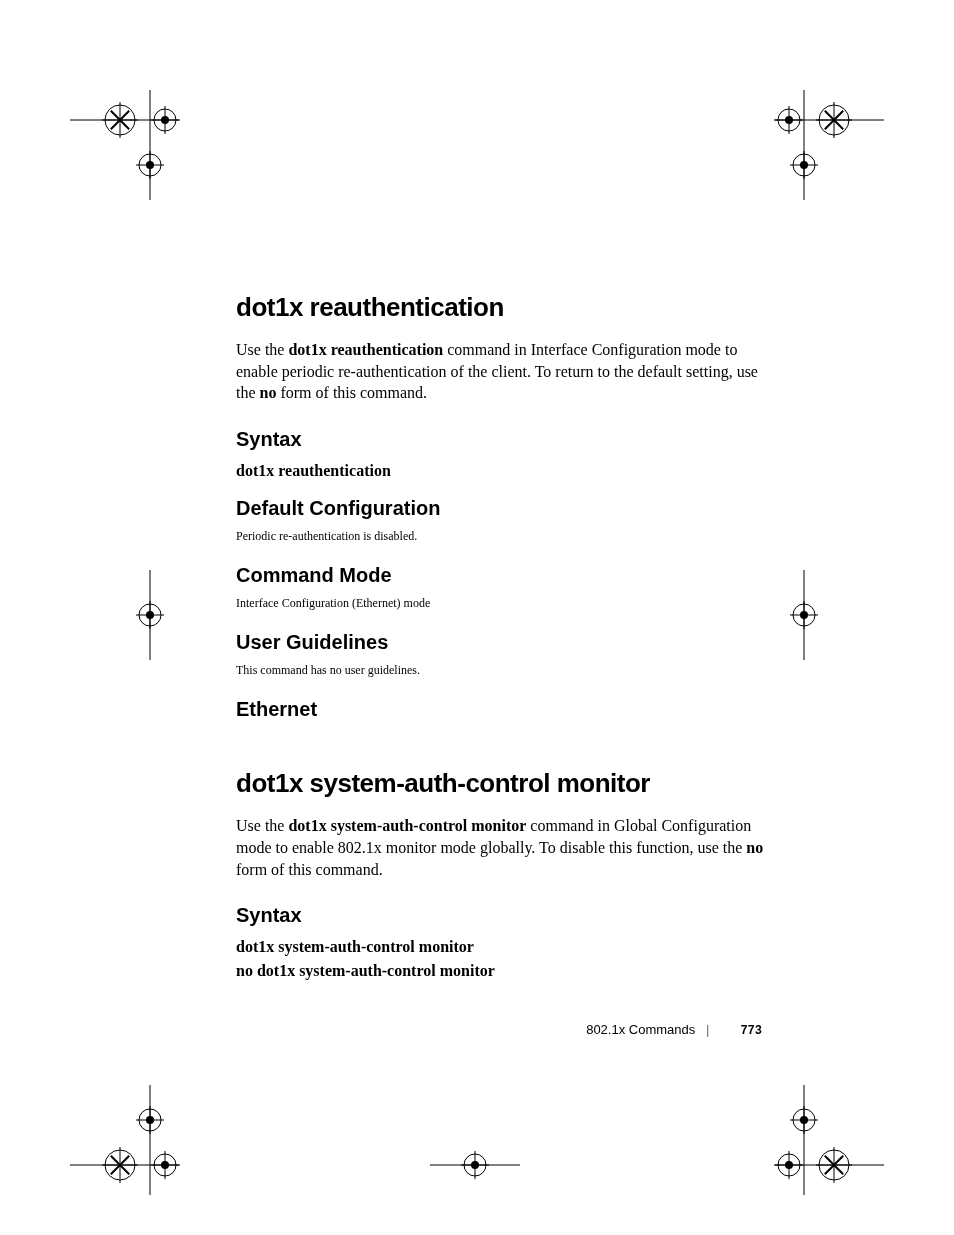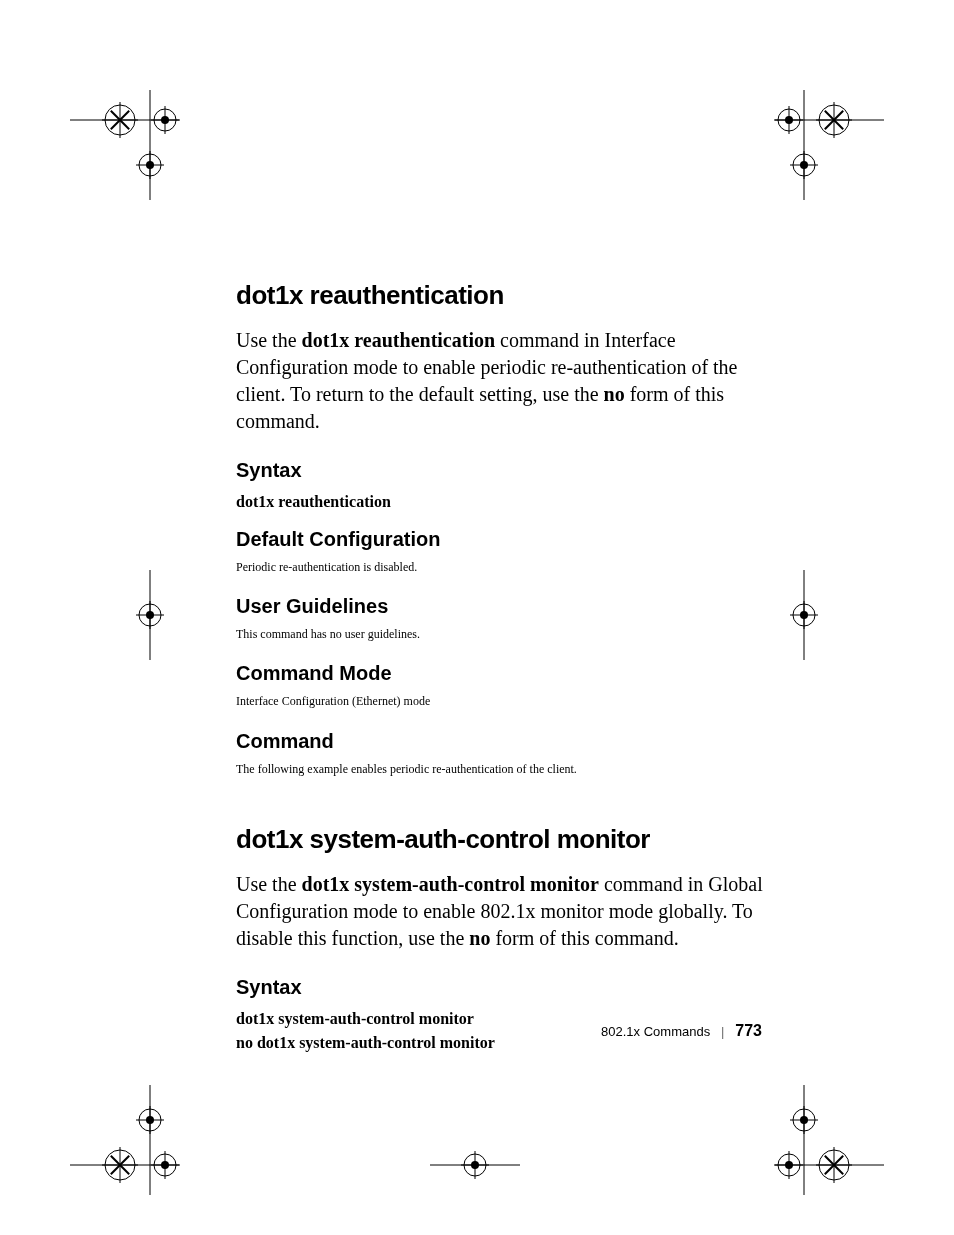--- a/index.html
+++ b/index.html
@@ -11,32 +11,32 @@
       width: 954px;
       height: 1235px;
       background: #ffffff;
       position: relative;
       font-family: Georgia, 'Times New Roman', serif;
       color: #000000;
     }
     .content {
       position: absolute;
       left: 236px;
-      top: 280px;
+      top: 292px;
       width: 530px;
     }
     h1 {
       font-family: Arial, Helvetica, sans-serif;
       font-weight: bold;
       font-size: 26px;
       margin-bottom: 16px;
       letter-spacing: -0.5px;
     }
     .intro {
-      font-size: 20px;
+      font-size: 16px;
       line-height: 1.35;
       margin-bottom: 24px;
     }
     .bold {
       font-weight: bold;
     }
     h2 {
       font-family: Arial, Helvetica, sans-serif;
       font-weight: bold;
       font-size: 20px;
@@ -66,23 +66,24 @@
       font-size: 13px;
     }
     .footer-label {
       font-family: Liberation Sans, sans-serif;
     }
     .footer-sep {
       margin: 0 8px;
       color: #000;
     }
     .footer-page {
-      font-family: Liberation Sans, sans-serif;
-      font-weight: bold;
-      font-size: 16px;
+      font-family: Liberation Mono, monospace;
+      font-weight: bold;
+      font-size: 12px;
+      margin-left: 20px;
     }
     .crop-mark {
       position: absolute;
     }
     .crop-mark svg {
       display: block;
     }
   </style>
 </head>
 <body>
@@ -97,32 +98,31 @@
     <h2>Syntax</h2>
     <div class="syntax-line">dot1x reauthentication</div>
   </div>
 
   <div class="section" style="">
     <h2>Default Configuration</h2>
     <p class="body-text">Periodic re-authentication is disabled.</p>
   </div>
 
   <div class="section">
+    <h2>Command Mode</h2>
+    <p class="body-text">Interface Configuration (Ethernet) mode</p>
+  </div>
+
+  <div class="section">
     <h2>User Guidelines</h2>
     <p class="body-text">This command has no user guidelines.</p>
   </div>
 
   <div class="section">
-    <h2>Command Mode</h2>
-    <p class="body-text">Interface Configuration (Ethernet) mode</p>
-  </div>
-
-  <div class="section">
-    <h2>Command</h2>
-    <p class="body-text">The following example enables periodic re-authentication of the client.</p>
+    <h2>Ethernet</h2>
   </div>
 
   <div class="section2">
     <h1>dot1x system-auth-control monitor</h1>
     <p class="intro">
       <span>Use the </span><span class="bold">dot1x system-auth-control monitor</span><span> command in Global Configuration mode to enable 802.1x monitor mode globally. To disable this function, use the </span><span class="bold">no</span><span> form of this command.</span>
     </p>
 
     <div class="section">
       <h2>Syntax</h2>

